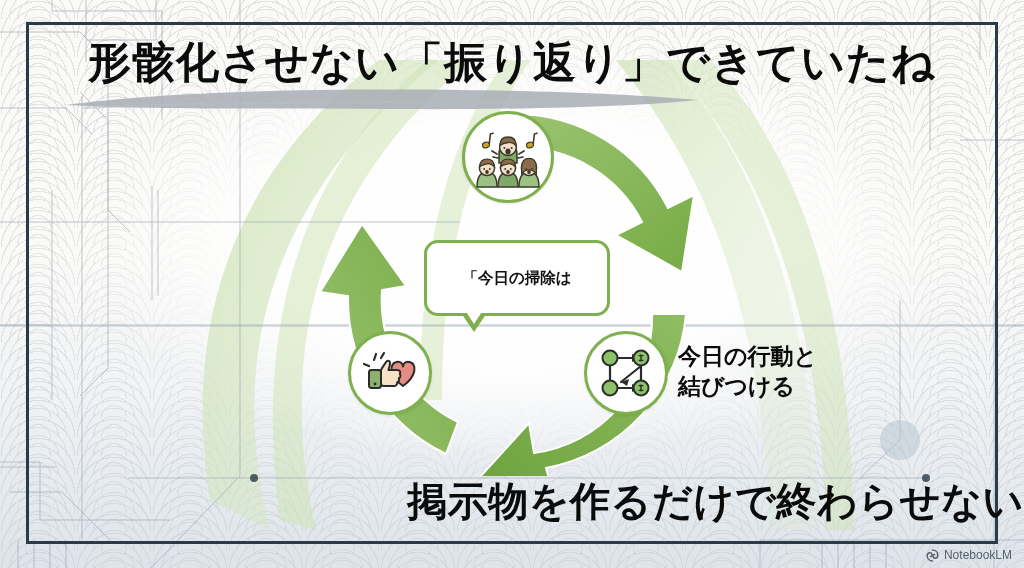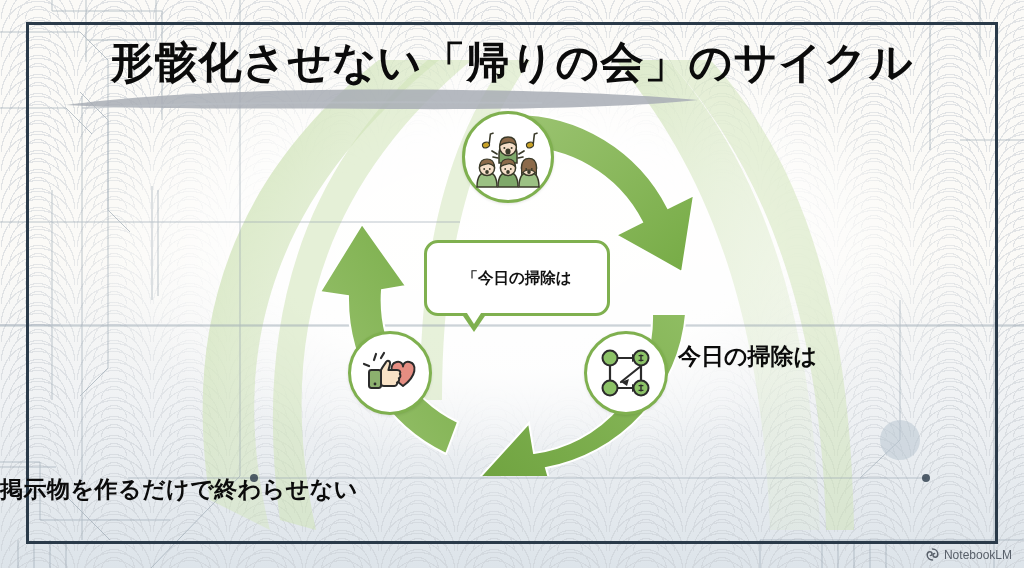--- a/index.html
+++ b/index.html
@@ -92,29 +92,29 @@
   .lbl{
     position:absolute;color:#0b0b0b;font-weight:bold;
     font-family:"DejaVu Sans","Liberation Sans",sans-serif;
     line-height:1.3;white-space:nowrap;
   }
   #label-top{left:556px;top:116px;font-size:23px;}
   #label-right{left:678px;top:342px;font-size:23px;}
   #label-left{left:184px;top:348px;font-size:23px;}
 
   .footer{
-    position:absolute;left:0;right:0;top:474px;text-align:left;
-    color:#0b0b0b;font-weight:bold;font-size:23px;letter-spacing:.5px;
+    position:absolute;left:0;right:0;top:474px;text-align:right;
+    color:#0b0b0b;font-weight:bold;font-size:40px;letter-spacing:.5px;
     font-family:"DejaVu Sans","Liberation Sans",sans-serif;
   }
 
   
   .watermark{
     position:absolute;right:12px;bottom:6px;
-    display:flex;gap:5px;
+    display:flex;align-items:center;gap:5px;
     color:#58606a;font-size:12px;
     font-family:"Liberation Sans",sans-serif;
   }
 </style>
 </head>
 <body>
 
 <div id="slide">
 
   <div class="waves wtop"></div>
@@ -176,21 +176,21 @@
     <circle cx="900" cy="440" r="20" fill="#b9c6d2" opacity=".55"></circle>
   </svg>
 
   <div class="frame"></div>
 
   <svg class="brush" viewBox="0 0 640 26">
     <path d="M4,19 C90,7 230,2 400,4 C500,5 580,9 636,14 C580,20 470,24 330,23 C210,22 90,24 4,19 Z" fill="#a8adb5" opacity=".85"></path>
     <path d="M20,22 C120,17 300,15 480,17" stroke="#b9bec5" stroke-width="2" fill="none" opacity=".6"></path>
   </svg>
 
-  <div class="title">形骸化させない「帰りの会」のサイクル</div>
+  <div class="title">形骸化させない「振り返り」できていたね</div>
 
   <svg style="position:absolute;left:296px;top:96px;width:436px;height:380px;" viewBox="0 0 436 380">
     <defs>
       <linearGradient id="gr1" x1="0" y1="0" x2="1" y2="1">
         <stop offset="0%" stop-color="#9cc472"></stop>
           <stop offset="100%" stop-color="#76ab45"></stop>
       </linearGradient>
       <linearGradient id="gr2" x1="1" y1="0" x2="0" y2="1">
         <stop offset="0%" stop-color="#8fbd62"></stop>
           <stop offset="100%" stop-color="#6ea23e"></stop>
@@ -322,21 +322,22 @@
   </div>
 
   <div class="bubble">
     <span>「今日の掃除は</span>
     <span class="tail"></span>
   </div>
 
   <div class="lbl" id="label-top">
   </div>
   <div class="lbl" id="label-right">
-    <div>今日の掃除は</div>
+    <div>今日の行動と</div>
+    <div>結びつける</div>
   </div>
 
   <div class="footer">掲示物を作るだけで終わらせない</div>
 
   <div class="watermark">
     <svg width="13" height="13" viewBox="0 0 13 13">
       <path d="M6.5,1 C9.5,1 11.8,3.2 11.8,6.2 C11.8,8 10.6,9.2 9.2,9.2 C7.9,9.2 7,8.3 7,7.1 C7,6.1 7.7,5.4 8.6,5.4" fill="none" stroke="#58606a" stroke-width="1.5" stroke-linecap="round"></path>
       <path d="M6.5,12 C3.5,12 1.2,9.8 1.2,6.8 C1.2,5 2.4,3.8 3.8,3.8 C5.1,3.8 6,4.7 6,5.9 C6,6.9 5.3,7.6 4.4,7.6" fill="none" stroke="#58606a" stroke-width="1.5" stroke-linecap="round"></path>
     </svg>
     <span>NotebookLM</span>

